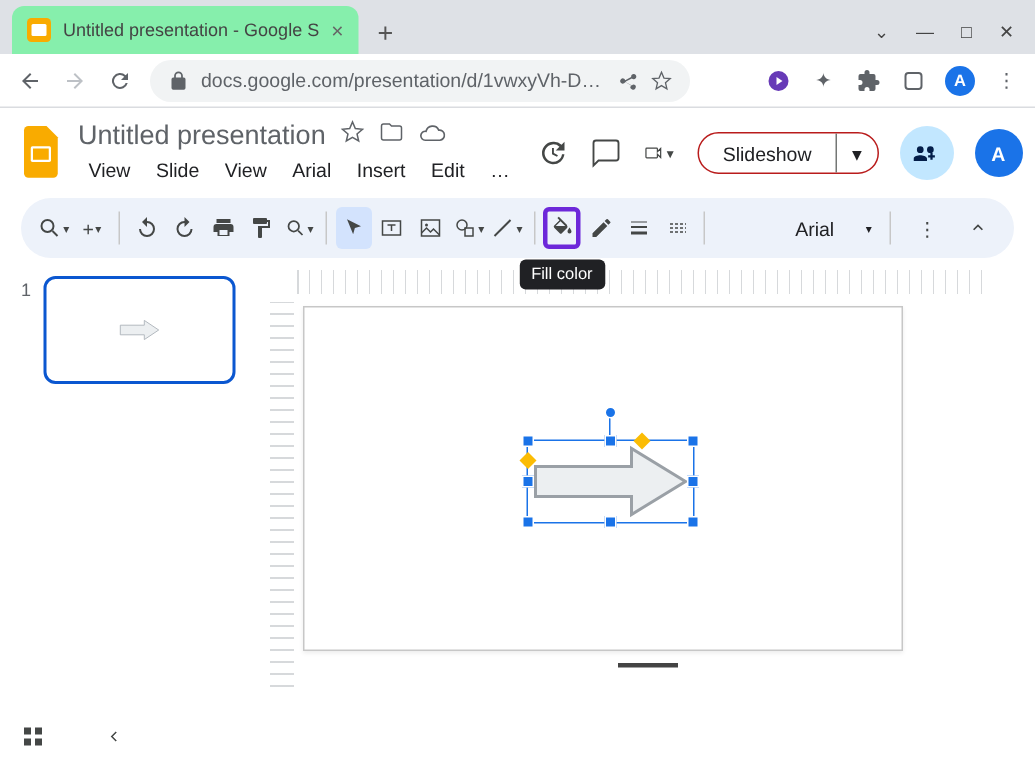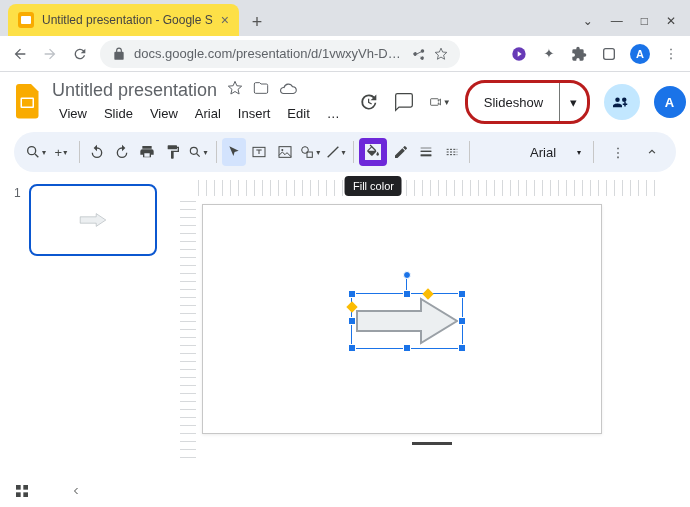--- a/index.html
+++ b/index.html
@@ -1,20 +1,20 @@
 <!DOCTYPE html>
 <html><head>
 <meta charset="utf-8">
 <style>
 * { box-sizing: border-box; margin: 0; padding: 0; font-family: Arial, sans-serif; }
 body { width: 690px; height: 507px; background: #fff; overflow: hidden; font-size: 13px; color: #202124; }
 
 
 .browser-top { height: 36px; background: #dee1e6; display: flex; align-items: flex-end; }
-.tab { background: #fde047; border-radius: 8px 8px 0 0; height: 32px; margin-left: 8px; display: flex; align-items: center; padding: 0 10px; min-width: 210px; gap: 8px; }
+.tab { background: #86efac; border-radius: 8px 8px 0 0; height: 32px; margin-left: 8px; display: flex; align-items: center; padding: 0 10px; min-width: 210px; gap: 8px; }
 .tab-favicon { width: 16px; height: 16px; background: #f9ab00; border-radius: 3px; display: flex; align-items: center; justify-content: center; }
 .tab-favicon::after { content: ''; width: 10px; height: 8px; background: #fff; border-radius: 1px; }
 .tab-title { font-size: 12px; color: #444; flex: 1; white-space: nowrap; overflow: hidden; text-overflow: ellipsis; }
 .tab-close { color: #666; font-size: 14px; cursor: pointer; }
 .new-tab { width: 28px; height: 28px; display: flex; align-items: center; justify-content: center; color: #555; font-size: 18px; margin-left: 4px; cursor: pointer; }
 .win-controls { margin-left: auto; display: flex; gap: 18px; padding: 0 14px 8px 0; color: #444; font-size: 12px; align-items: center; }
 .win-controls span { cursor: pointer; }
 
 .addr-bar { height: 36px; background: #fff; display: flex; align-items: center; padding: 0 10px; gap: 10px; border-bottom: 1px solid #dadce0; }
 .nav-btn { width: 20px; height: 20px; display: flex; align-items: center; justify-content: center; color: #5f6368; cursor: pointer; }
@@ -30,31 +30,31 @@
 .app-logo { width: 36px; height: 36px; display: flex; align-items: center; justify-content: center; }
 .app-logo-svg { width: 28px; height: 36px; }
 .title-area { flex: 1; }
 .title-row { display: flex; align-items: flex-start; gap: 10px; }
 .doc-title { font-size: 18px; color: #5f6368; }
 .title-icon { color: #5f6368; cursor: pointer; }
 .menu-row { display: flex; gap: 3px; margin-top: 2px; }
 .menu-item { padding: 3px 7px; font-size: 13px; color: #202124; cursor: pointer; border-radius: 4px; }
 .header-actions { display: flex; align-items: center; gap: 14px; }
 .header-icon { color: #444746; cursor: pointer; width: 22px; height: 22px; display: flex; align-items: center; justify-content: center; }
-.slideshow-btn { border: 3px solid #b91c1c; border-radius: 20px; height: 44px; display: flex; align-items: center; cursor: pointer; }
+.slideshow-btn { border: 1px solid #b91c1c; border-radius: 20px; height: 28px; display: flex; align-items: center; cursor: pointer; }
 .slideshow-btn .main { padding: 0 16px; border-right: 1px solid #747775; height: 100%; display: flex; align-items: center; }
 .slideshow-btn .drop { padding: 0 10px; }
 .share-btn { width: 36px; height: 36px; border-radius: 50%; background: #c2e7ff; display: flex; align-items: center; justify-content: center; cursor: pointer; color: #041e49; }
 .user-avatar { width: 32px; height: 32px; border-radius: 50%; background: #1a73e8; color: #fff; display: flex; align-items: center; justify-content: center; font-weight: bold; cursor: pointer; }
 
 
 .toolbar { margin: 8px 14px 0; background: #edf2fa; border-radius: 24px; height: 40px; display: flex; align-items: center; padding: 0 10px; gap: 2px; }
 .tool { width: 28px; height: 28px; display: flex; align-items: center; justify-content: center; border-radius: 4px; cursor: pointer; color: #444746; position: relative; }
 .tool.active { background: #d3e3fd; }
-.tool.highlight { border: 6px solid #6d28d9; border-radius: 4px; }
+.tool.highlight { border: 3px solid #6d28d9; border-radius: 4px; }
 .tool-sep { width: 1px; height: 22px; background: #c7c7c7; margin: 0 4px; }
 .tool-drop { font-size: 8px; margin-left: 1px; }
 .font-select { display: flex; align-items: center; gap: 20px; padding: 0 6px; cursor: pointer; margin-left: 48px; }
 .toolbar-right { margin-left: auto; display: flex; align-items: center; gap: 6px; }
 
 .tooltip { position: absolute; top: 32px; left: 50%; transform: translateX(-50%); background: #202124; color: #fff; padding: 4px 8px; border-radius: 4px; font-size: 11px; white-space: nowrap; z-index: 100; }
 
 
 .main { display: flex; height: 360px; }
 .filmstrip { width: 180px; padding: 12px 14px; }

